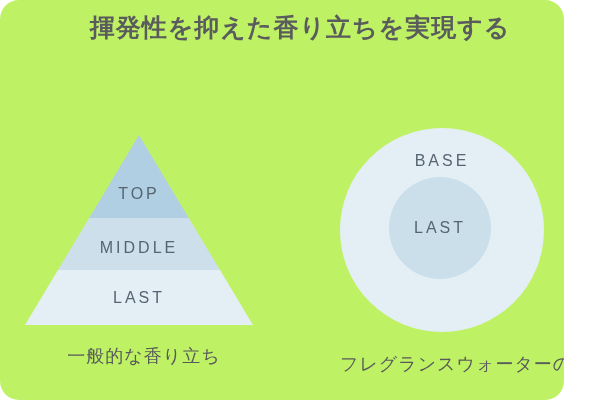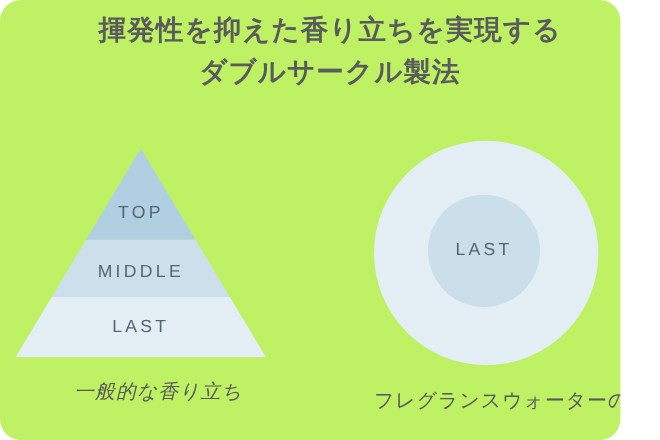--- a/index.html
+++ b/index.html
@@ -30,21 +30,21 @@
     letter-spacing: 1px;
   }
   .title-line {
     line-height: 39px;
     white-space: nowrap;
   }
 
   
   .pyramid {
     position: absolute;
-    left: 14px;
+    left: 25px;
     top: 135px;
     width: 228px;
     height: 190px;
     clip-path: polygon(50% 0%, 100% 100%, 0% 100%);
   }
   .band { position: absolute; left: 0; width: 100%; }
   .band-top    { top: 0;     height: 83px; }
   .band-middle { top: 83px;  height: 52px; }
   .band-last   { top: 135px; height: 55px; }
 
@@ -100,49 +100,48 @@
     font-size: 18px;
     font-weight: 400;
     letter-spacing: 1px;
     line-height: 25px;
     white-space: nowrap;
   }
   .caption-left {
     left: 30px;
     top: 344px;
     width: 228px;
-    font-style: italic;
   }
   .caption-right {
     left: 340px;
     top: 352px;
     width: 204px;
   }
 </style>
 </head>
 <body>
 
 <div id="stage">
 
   <div class="title">
     <div class="title-line">揮発性を抑えた香り立ちを実現する</div>
-    <div class="title-line">ダブルサークル製法</div>
   </div>
 
   <div class="pyramid">
     <div class="band band-top" style="background-color: rgb(176, 207, 226);"></div>
     <div class="band band-middle" style="background-color: rgb(205, 223, 234);"></div>
     <div class="band band-last" style="background-color: rgb(228, 238, 245);"></div>
 
     <div class="shape-label label-top">TOP</div>
     <div class="shape-label label-middle">MIDDLE</div>
     <div class="shape-label label-last">LAST</div>
   </div>
 
   <div class="circle-outer" style="background-color: rgb(228, 238, 245);">
+    <div class="shape-label label-base">BASE</div>
     <div class="circle-inner" style="background-color: rgb(203, 223, 235);">
       <span class="shape-label label-body">LAST</span>
     </div>
   </div>
 
   <div class="caption caption-left">
     <div>一般的な香り立ち</div>
   </div>
 
   <div class="caption caption-right">

